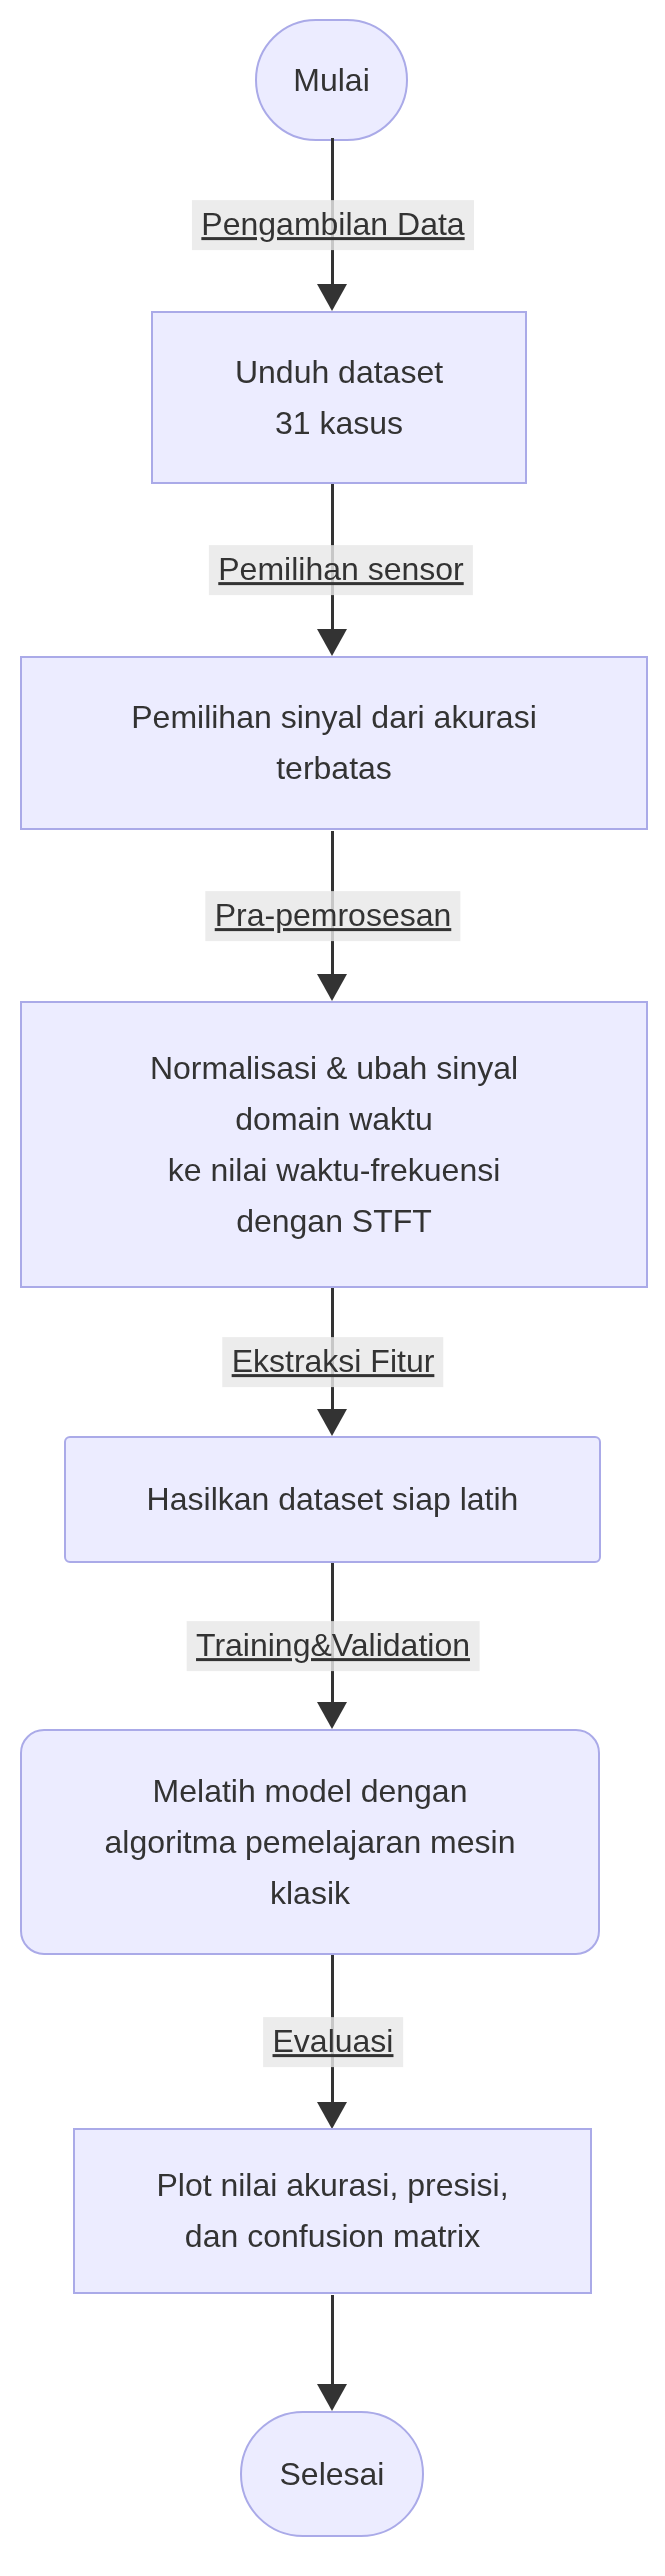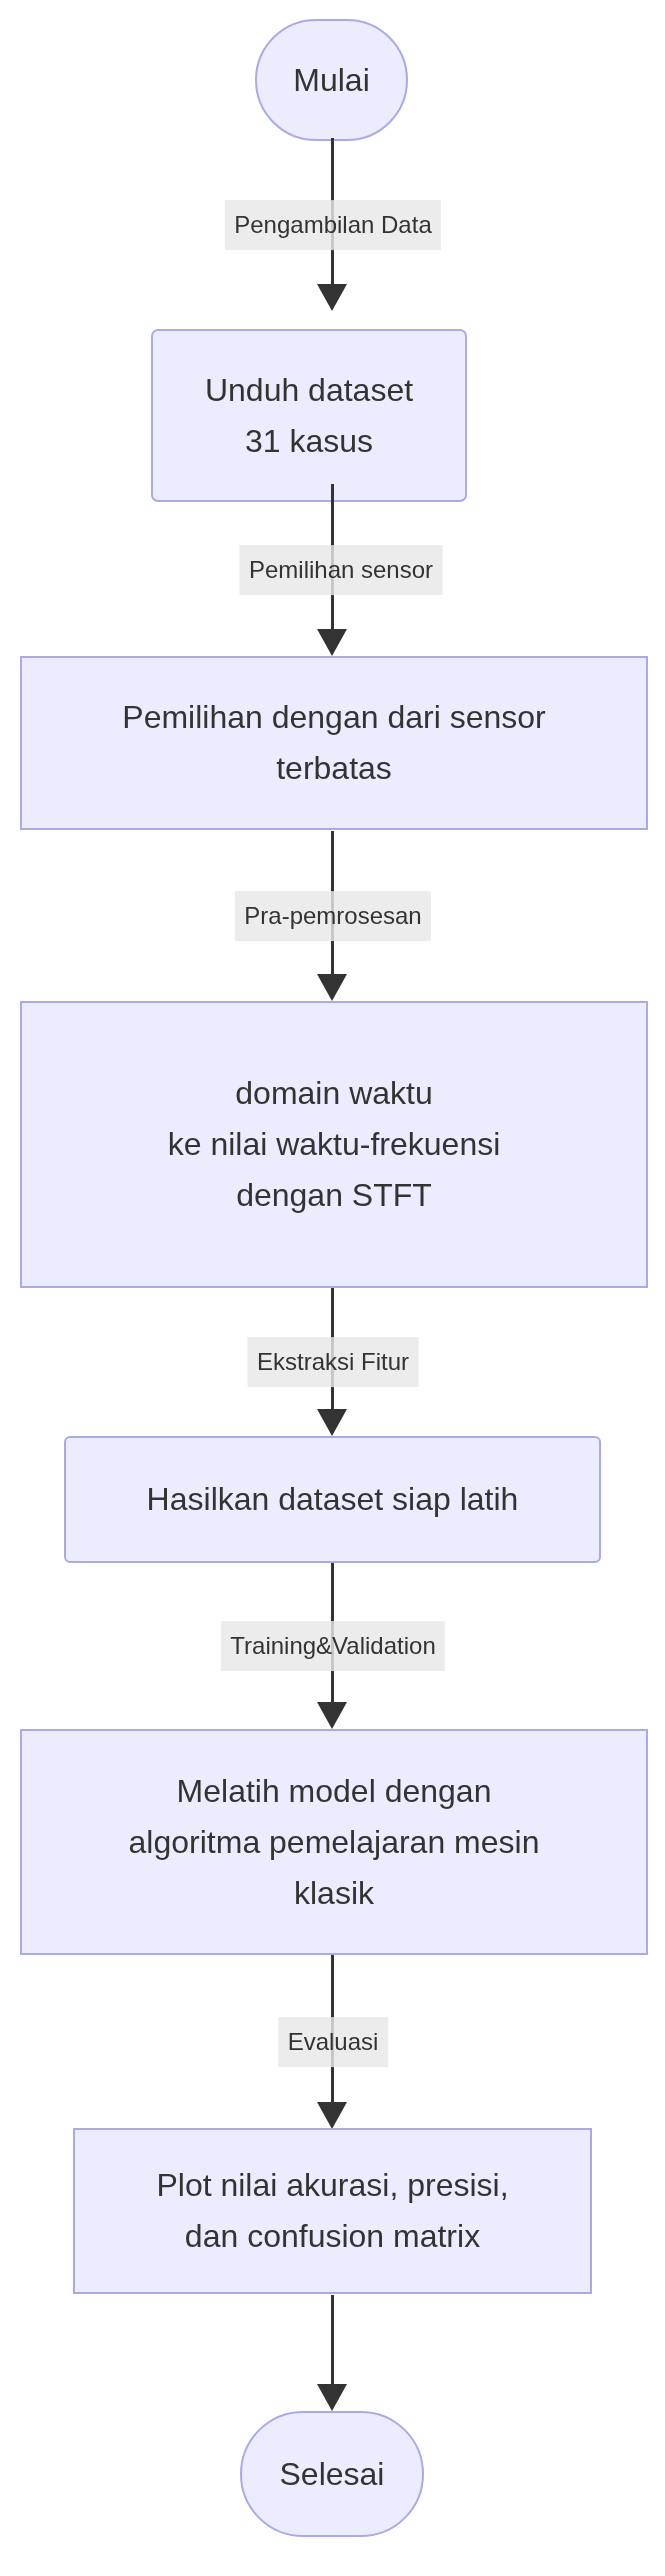--- a/index.html
+++ b/index.html
@@ -42,76 +42,78 @@
     border-left:15.4px solid transparent;
     border-right:15.4px solid transparent;
     border-top:27px solid var(--arrow);
   }
   .edge-label{
     position:absolute;
     left:333px;
     transform:translate(-50%,-50%);
     background:rgba(232,232,232,0.82);
     padding:5.4px 9.4px;
-    font-size:24px;line-height:39px;
+    font-size:32px;line-height:39px;
     white-space:nowrap;
     color:var(--text);
+    text-decoration:underline;
   }
   .nl{white-space:nowrap;}
 </style>
 </head>
 <body>
 
 <div class="canvas">
 
   <div class="node stadium" style="left:255px;top:19px;width:153px;height:122px;">
     <div class="nl">Mulai</div>
   </div>
 
   <div class="edge-line" style="left:331px;top:138px;height:148px;"></div>
   <div class="arrowhead" style="left:317px;top:284px;"></div>
   <div class="edge-label" style="top:225px;">Pengambilan Data</div>
 
-  <div class="node" style="left:151px;top:329px;width:316px;height:173px;border-radius:7px;">
+  <div class="node" style="left:151px;top:311px;width:376px;height:173px;">
     <div class="nl">Unduh dataset</div>
     <div class="nl">31 kasus</div>
   </div>
 
   <div class="edge-line" style="left:331px;top:484px;height:148px;"></div>
   <div class="arrowhead" style="left:317px;top:629px;"></div>
   <div class="edge-label" style="top:570px;margin-left:8px;">Pemilihan sensor</div>
 
   <div class="node" style="left:20px;top:656px;width:628px;height:174px;">
-    <div class="nl">Pemilihan dengan dari sensor</div>
+    <div class="nl">Pemilihan sinyal dari akurasi</div>
     <div class="nl">terbatas</div>
   </div>
 
   <div class="edge-line" style="left:331px;top:831px;height:146px;"></div>
   <div class="arrowhead" style="left:317px;top:974px;"></div>
   <div class="edge-label" style="top:916px;">Pra-pemrosesan</div>
 
   <div class="node" style="left:20px;top:1001px;width:628px;height:287px;">
+    <div class="nl">Normalisasi &amp; ubah sinyal</div>
     <div class="nl">domain waktu</div>
     <div class="nl">ke nilai waktu-frekuensi</div>
     <div class="nl">dengan STFT</div>
   </div>
 
   <div class="edge-line" style="left:331px;top:1288px;height:123px;"></div>
   <div class="arrowhead" style="left:317px;top:1409px;"></div>
   <div class="edge-label" style="top:1362px;">Ekstraksi Fitur</div>
 
   <div class="node" style="left:64px;top:1436px;width:537px;height:127px;border-radius:6px;">
     <div class="nl">Hasilkan dataset siap latih</div>
   </div>
 
   <div class="edge-line" style="left:331px;top:1563px;height:141px;"></div>
   <div class="arrowhead" style="left:317px;top:1702px;"></div>
   <div class="edge-label" style="top:1646px;">Training&amp;Validation</div>
 
-  <div class="node" style="left:20px;top:1729px;width:628px;height:226px;">
+  <div class="node" style="left:20px;top:1729px;width:580px;height:226px;border-radius:24px;">
     <div class="nl">Melatih model dengan</div>
     <div class="nl">algoritma pemelajaran mesin</div>
     <div class="nl">klasik</div>
   </div>
 
   <div class="edge-line" style="left:331px;top:1955px;height:148px;"></div>
   <div class="arrowhead" style="left:317px;top:2102px;"></div>
   <div class="edge-label" style="top:2042px;">Evaluasi</div>
 
   <div class="node" style="left:73px;top:2128px;width:519px;height:166px;">

